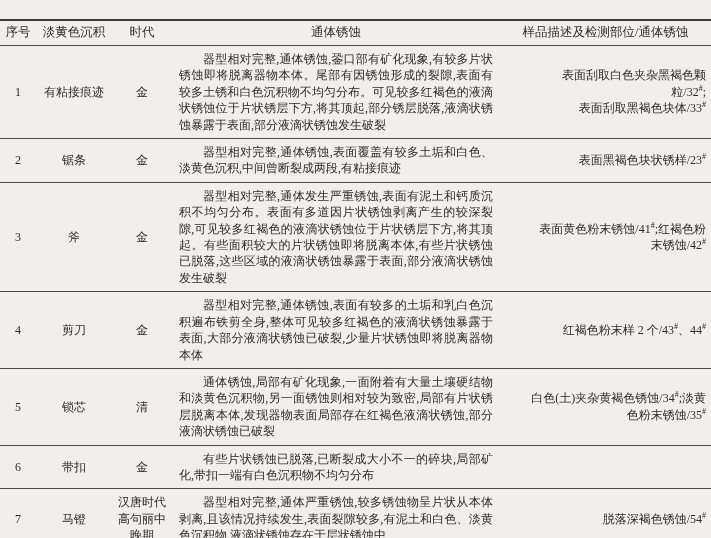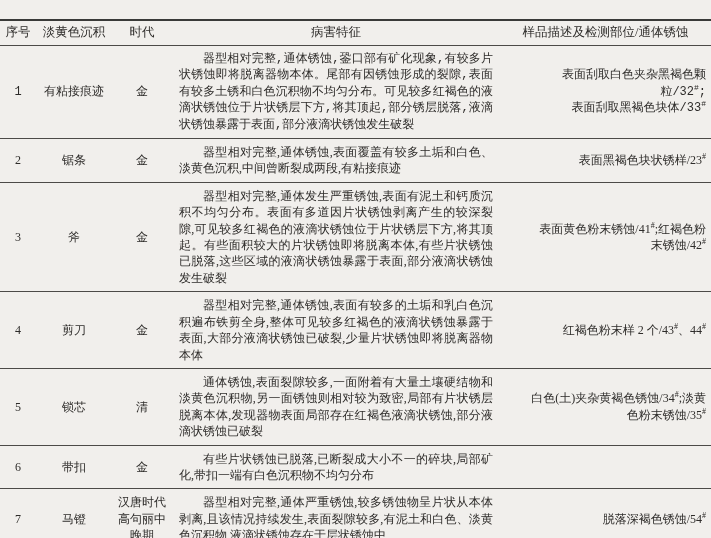--- a/index.html
+++ b/index.html
@@ -33,21 +33,21 @@
     white-space:nowrap;
     overflow:hidden;
   }
   tbody td{
     font-size:12px;
     line-height:16.4px;
     vertical-align:middle;
     padding:5px 3px;
     border-top:1px solid #4c4a48;
   }
-  tbody tr:first-child td{border-top:none;font-family:Liberation Mono, monospace;}
+  tbody tr:first-child td{border-top:none;}
   td.cell-no, td.cell-name, td.cell-era{text-align:center;}
   td.cell-disease p{
     margin:0;
     text-align:justify;
     text-indent:2em;
     padding:0 4px;
   }
   td.cell-sample p{
     margin:0;
     text-align:right;
@@ -70,21 +70,21 @@
       <col class="c-name">
       <col class="c-era">
       <col class="c-disease">
       <col class="c-sample">
   </colgroup>
   <thead>
     <tr>
       <th>序号</th>
       <th>淡黄色沉积</th>
       <th>时代</th>
-      <th>病害特征</th>
+      <th>通体锈蚀</th>
       <th>样品描述及检测部位/通体锈蚀</th>
     </tr>
   </thead>
   <tbody>
     <tr>
       <td class="cell-no">1</td>
       <td class="cell-name">有粘接痕迹</td>
       <td class="cell-era">金</td>
       <td class="cell-disease">
           <p>器型相对完整,通体锈蚀,銎口部有矿化现象,有较多片状锈蚀即将脱离器物本体。尾部有因锈蚀形成的裂隙,表面有较多土锈和白色沉积物不均匀分布。可见较多红褐色的液滴状锈蚀位于片状锈层下方,将其顶起,部分锈层脱落,液滴状锈蚀暴露于表面,部分液滴状锈蚀发生破裂</p>
@@ -125,21 +125,21 @@
         </td>
       <td class="cell-sample">
         <p>红褐色粉末样 2 个/43<sup class="hash">#</sup>、44<sup class="hash">#</sup></p>
       </td>
     </tr>
     <tr>
       <td class="cell-no">5</td>
       <td class="cell-name">锁芯</td>
       <td class="cell-era">清</td>
       <td class="cell-disease">
-          <p>通体锈蚀,表面裂隙较多,一面附着有大量土壤硬结物和淡黄色沉积物,另一面锈蚀则相对较为致密,局部有片状锈层脱离本体,发现器物表面局部存在红褐色液滴状锈蚀,部分液滴状锈蚀已破裂</p>
+          <p>通体锈蚀,局部有矿化现象,一面附着有大量土壤硬结物和淡黄色沉积物,另一面锈蚀则相对较为致密,局部有片状锈层脱离本体,发现器物表面局部存在红褐色液滴状锈蚀,部分液滴状锈蚀已破裂</p>
         </td>
       <td class="cell-sample">
         <p>白色(土)夹杂黄褐色锈蚀/34<sup class="hash">#</sup>;淡黄色粉末锈蚀/35<sup class="hash">#</sup></p>
       </td>
     </tr>
     <tr>
       <td class="cell-no">6</td>
       <td class="cell-name">带扣</td>
       <td class="cell-era">金</td>
       <td class="cell-disease">

